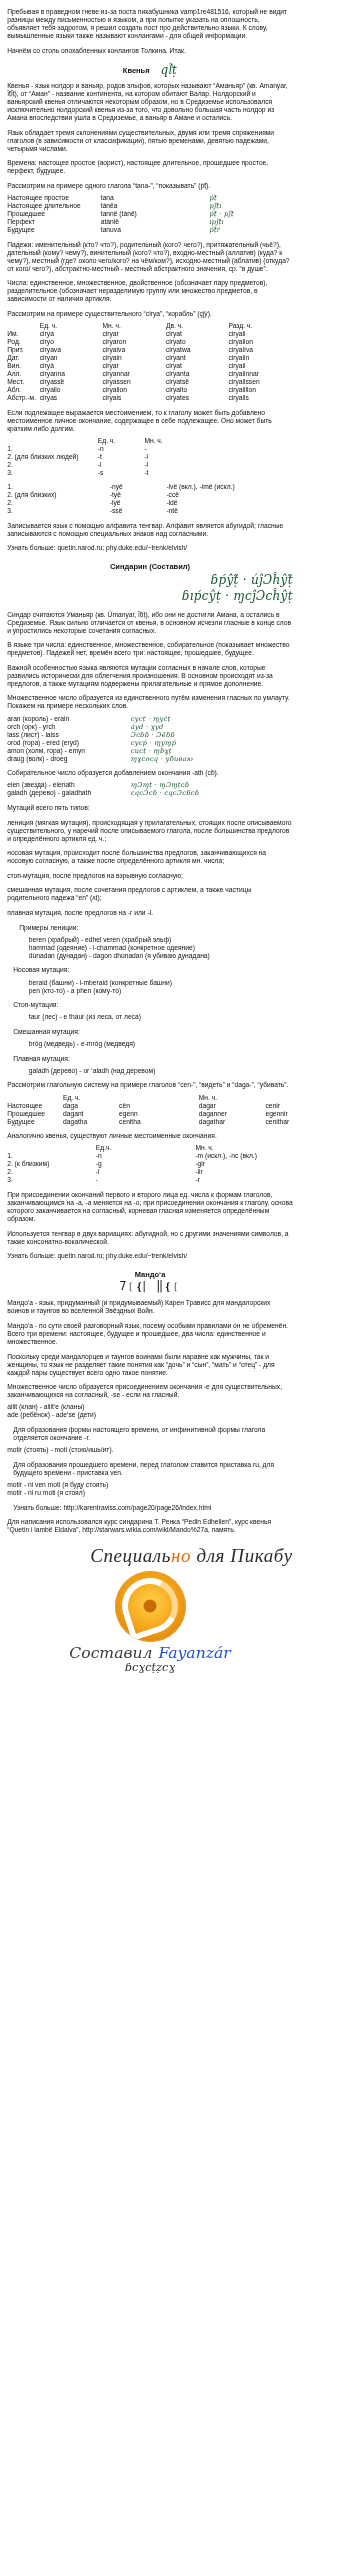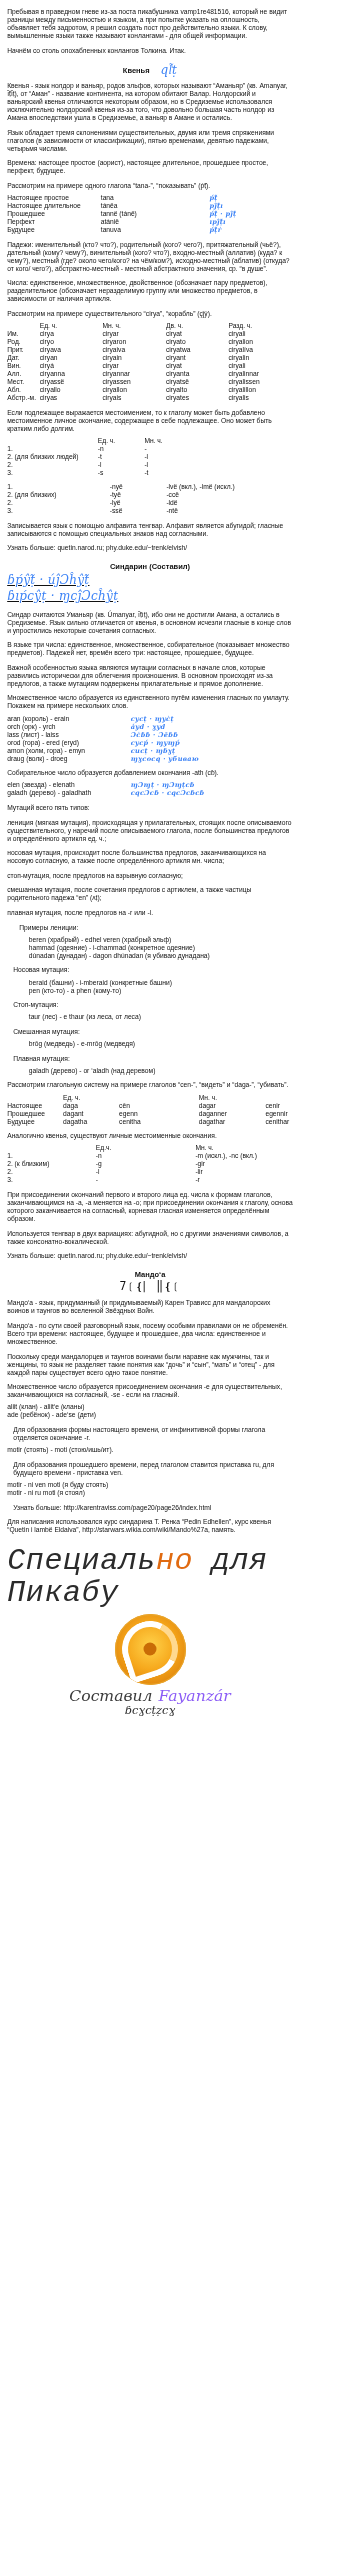--- a/index.html
+++ b/index.html
@@ -40,30 +40,29 @@
     align-items:center;
     gap:10.8px;
     margin:8.4px 0 3.6px 0;
   }
   .sec-head-row .sec-title{font-weight:bold;font-size:7.5px;}
   .tengwar{
     font-family:"DejaVu Serif","Liberation Serif",serif;
     font-style:italic;
     font-size:9px;
     letter-spacing:0.3px;
-    color:#3b82f6;
+    color:#14532d;
     white-space:nowrap;
   }
   .tengwar.big{font-size:12px;}
-  .tengwar.small{font-size:6.6px;font-weight:bold;}
+  .tengwar.small{font-size:6.6px;}
   .tengwar-block{
-    text-align:left;
+    text-align:right;
     line-height:1.35;
     margin:1.2px 0 6px 0;
-    text-decoration:underline;
   }
   .mandoa-glyph{
     text-align:center;
     font-family:"DejaVu Sans Mono","Liberation Mono",monospace;
     font-size:11.4px;
     letter-spacing:1.2px;
     margin:0.6px 0 6px 0;
     color:#111;
   }
 
@@ -134,24 +133,24 @@
   .bullet{margin-left:7.2px;}
 
   
   .footer{
     margin-top:12px;
     padding-bottom:6px;
     position:relative;
     height:198px;
   }
   .script-big{
-    font-family:Liberation Mono, monospace;
+    font-family:Liberation Serif, serif;
     font-style:italic;
-    font-size:30px;
-    text-align:left;
+    font-size:19px;
+    text-align:right;
     line-height:1.05;
     color:#2b2b2b;
     letter-spacing:0.6px;
   }
   .script-big .accent{color:#e06a10;}
   .logo-wrap{
     display:flex;
     justify-content:center;
     margin:4.8px 0 1.2px 0;
   }
@@ -188,21 +187,21 @@
     margin-top:1.2px;
   }
   .brand-row{
     text-align:center;
     margin-top:-2.4px;
   }
   .brand-name{
     font-family:"DejaVu Serif","Liberation Serif",serif;
     font-style:italic;
     font-size:15.6px;
-    color:#8b5cf6;
+    color:#1d4ed8;
   }
   .brand-tengwar{
     font-family:"DejaVu Serif","Liberation Serif",serif;
     font-style:italic;
     font-size:11.4px;
     color:#2b2b2b;
     margin-top:-1.2px;
   }
   .sign-line{
     display:flex;

